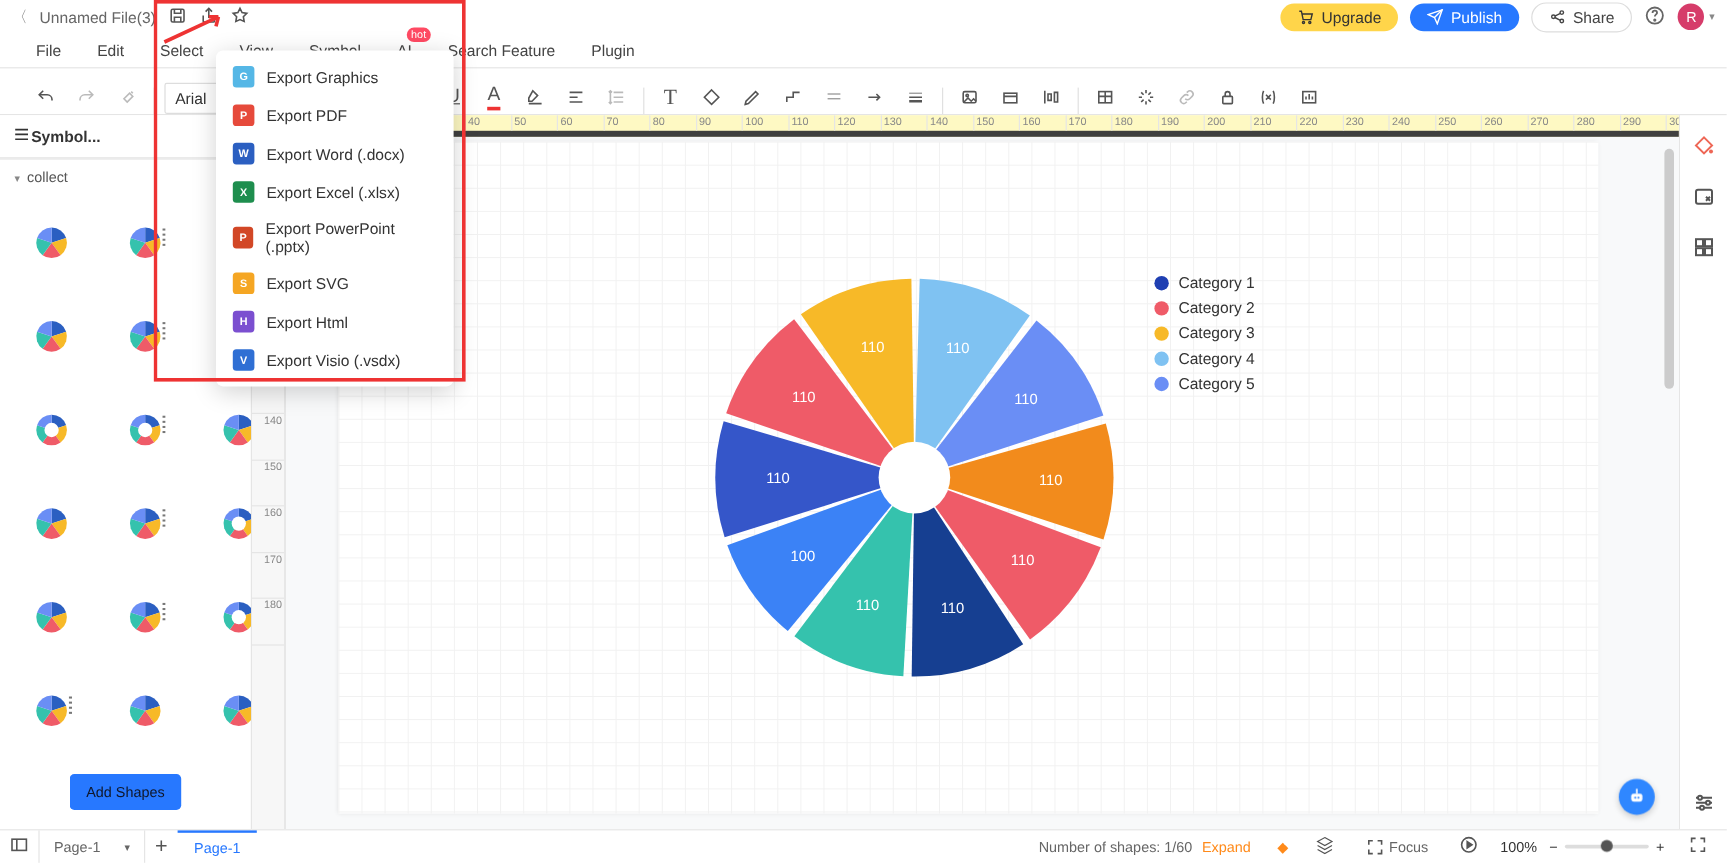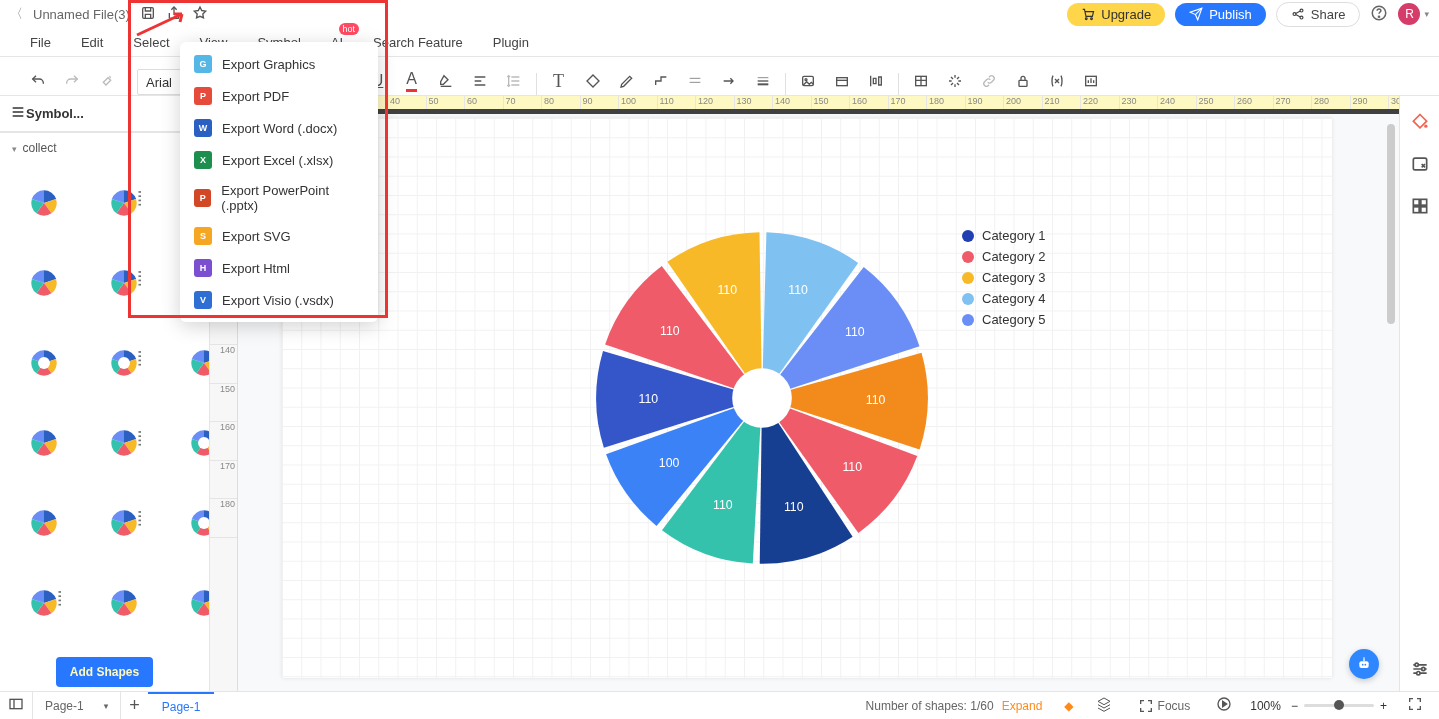--- a/index.html
+++ b/index.html
@@ -37,21 +37,21 @@
   .body { position:absolute; top:96px; bottom:28px; left:0; right:0; display:flex; }
   .leftbar { width:210px; border-right:1px solid var(--border); display:flex; flex-direction:column; background:#fff; }
   .lib-head { height:36px; display:flex; align-items:center; padding:0 10px; border-bottom:1px solid var(--border); font-weight:bold; font-size:13px; }
   .lib-search { border-bottom:1px solid var(--border); flex-shrink:0; }
   .section-head { font-size:12px; color:#555; padding:8px 12px; cursor:pointer; }
   .section-head::before { content:"▾"; font-size:9px; margin-right:6px; color:#888; }
   .drag-box { margin:10px 16px 14px; height:60px; border:1px dashed #ccc; border-radius:4px; display:flex; align-items:center; justify-content:center; gap:6px; color:#999; font-size:12px; }
   .shape-grid { flex:1; overflow:auto; padding:4px 8px 10px; display:grid; grid-template-columns:repeat(4,1fr); gap:8px; }
   .shape-grid .cell { width:100%; aspect-ratio:1; display:flex; align-items:center; justify-content:center; cursor:pointer; }
   .shape-grid svg { width:34px; height:34px; }
-  .add-shapes { margin:8px auto 4px; background:#2778ff; color:#fef9c3; font-size:12px; padding:8px 14px; border-radius:4px; border:none; cursor:pointer;font-weight:bold; }
+  .add-shapes { margin:8px auto 16px; background:#2778ff; color:#0f172a; font-size:12px; padding:8px 14px; border-radius:4px; border:none; cursor:pointer; }
   
   .canvas-area { flex:1; position:relative; display:flex; flex-direction:column; }
   .ruler-corner { position:absolute; left:0; top:0; width:28px; height:18px; background:#f7f7f7; border-right:1px solid #ddd; border-bottom:1px solid #ddd; z-index:2; }
   .ruler-h { position:absolute; left:24px; right:0; top:0; height:18px; background:#fef9c3; border-bottom:5px solid #404040; display:flex; font-size:9px; color:#888; z-index:2; overflow:hidden; }
   .ruler-h div { width:38.5px; flex-shrink:0; border-right:1px solid #e5e5e5; text-align:left; padding-left:2px; }
   .ruler-v { position:absolute; left:0; top:18px; bottom:0; width:28px; background:#f7f7f7; border-right:1px solid #ddd; display:flex; flex-direction:column; font-size:9px; color:#888; z-index:2; overflow:hidden; }
   .ruler-v div { height:38.5px; flex-shrink:0; border-bottom:1px solid #e5e5e5; text-align:right; padding-right:2px; }
   .canvas-scroll { position:absolute; left:28px; top:18px; right:0; bottom:0; overflow:hidden; background:#f8f9fa; }
   .page { position:absolute; left:44px; top:4px; width:1050px; height:560px; background:#fff; box-shadow:0 0 4px rgba(0,0,0,.1);
           background-image:linear-gradient(#f1f1f1 1px,transparent 1px),linear-gradient(90deg,#f1f1f1 1px,transparent 1px);

